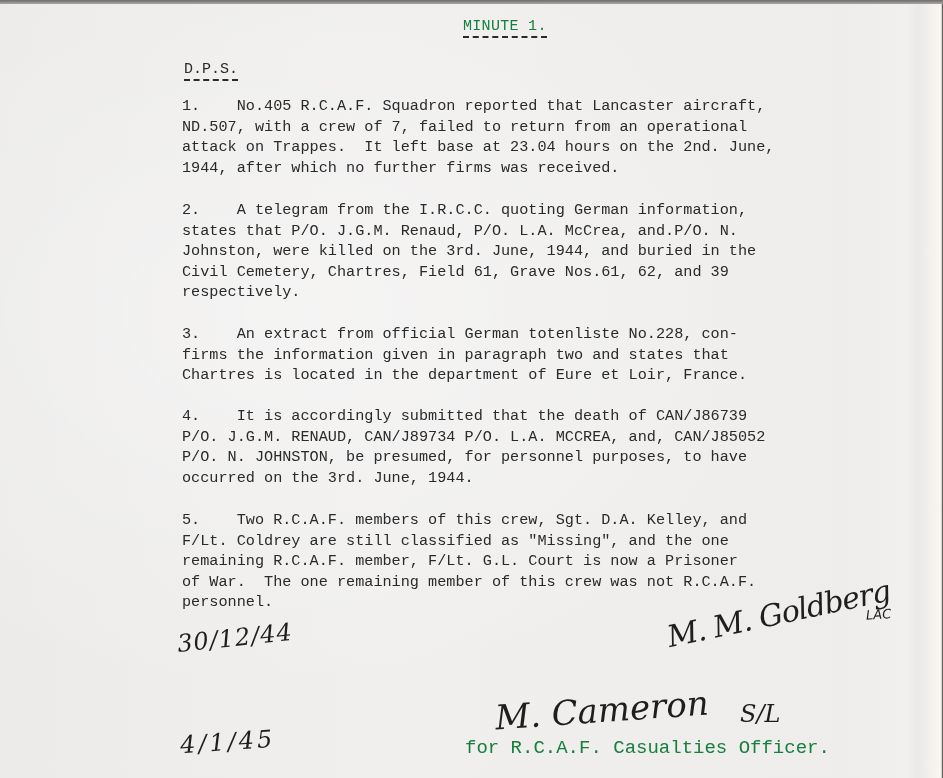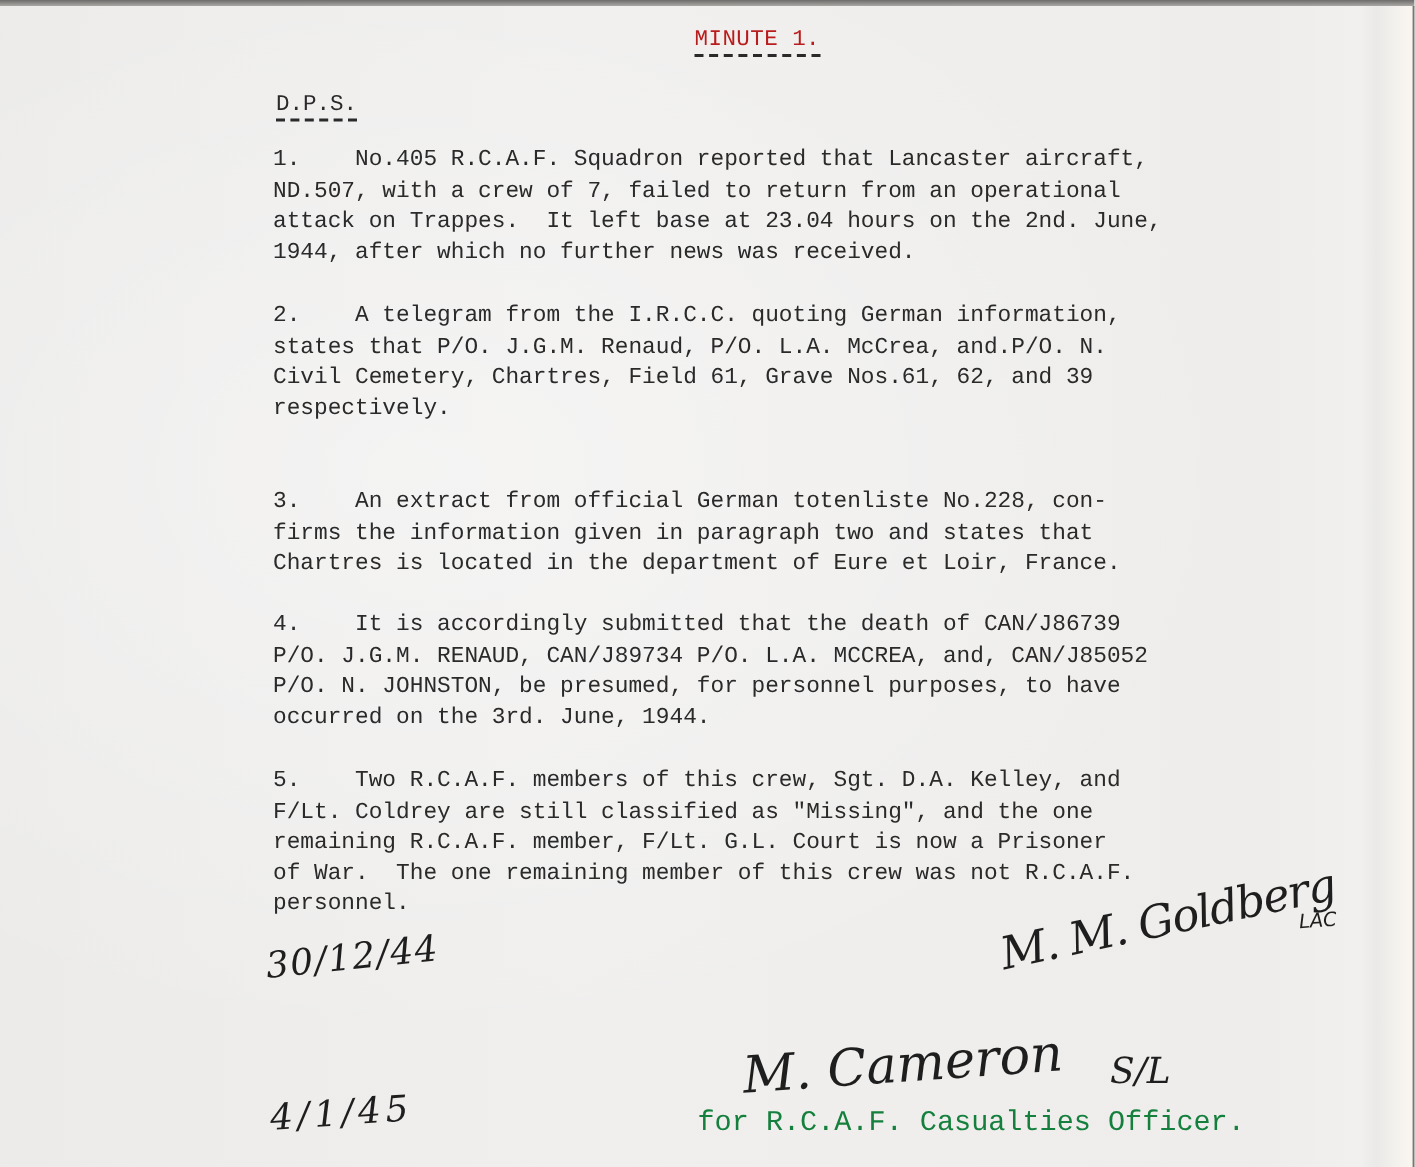--- a/index.html
+++ b/index.html
@@ -31,21 +31,21 @@
   .right-fold {
     position: absolute;
     right: 0; top: 4px;
     width: 36px; height: 774px;
     background: linear-gradient(90deg, rgba(0,0,0,0) 0%, rgba(0,0,0,0.03) 30%, #f7f4ef 80%, #f9f5ee 95%, #2b2a28 100%);
   }
   .title {
     position: absolute;
     left: 463px; top: 18px;
     font-size: 15px;
-    color: #b91c1c;
+    color: #15803d;
     border-bottom: 2px dashed #2b2a2a;
     padding-bottom: 1px;
     letter-spacing: 0.3px;
   }
   .addressee {
     position: absolute;
     left: 184px; top: 61px;
     font-size: 15px;
     color: #2b2a2a;
     border-bottom: 2px dashed #2b2a2a;
@@ -124,26 +124,27 @@
 <div class="page"></div>
 <div class="right-fold"></div>
 
 <div class="title">MINUTE 1.</div>
 <div class="addressee">D.P.S.</div>
 
 <div class="para" style="top:96px;">
   <span class="line">1.    No.405 R.C.A.F. Squadron reported that Lancaster aircraft,</span>
   <span class="line">ND.507, with a crew of 7, failed to return from an operational</span>
   <span class="line">attack on Trappes.  It left base at 23.04 hours on the 2nd. June,</span>
-  <span class="line">1944, after which no further news was received.</span>
+  <span class="line">1944, after which no further firms was received.</span>
 </div>
 
 <div class="para" style="top:200px;">
   <span class="line">2.    A telegram from the I.R.C.C. quoting German information,</span>
   <span class="line">states that P/O. J.G.M. Renaud, P/O. L.A. McCrea, and.P/O. N.</span>
+  <span class="line">Johnston, were killed on the 3rd. June, 1944, and buried in the</span>
   <span class="line">Civil Cemetery, Chartres, Field 61, Grave Nos.61, 62, and 39</span>
   <span class="line">respectively.</span>
 </div>
 
 <div class="para" style="top:324px;">
   <span class="line">3.    An extract from official German totenliste No.228, con-</span>
   <span class="line">firms the information given in paragraph two and states that</span>
   <span class="line">Chartres is located in the department of Eure et Loir, France.</span>
 </div>
 

